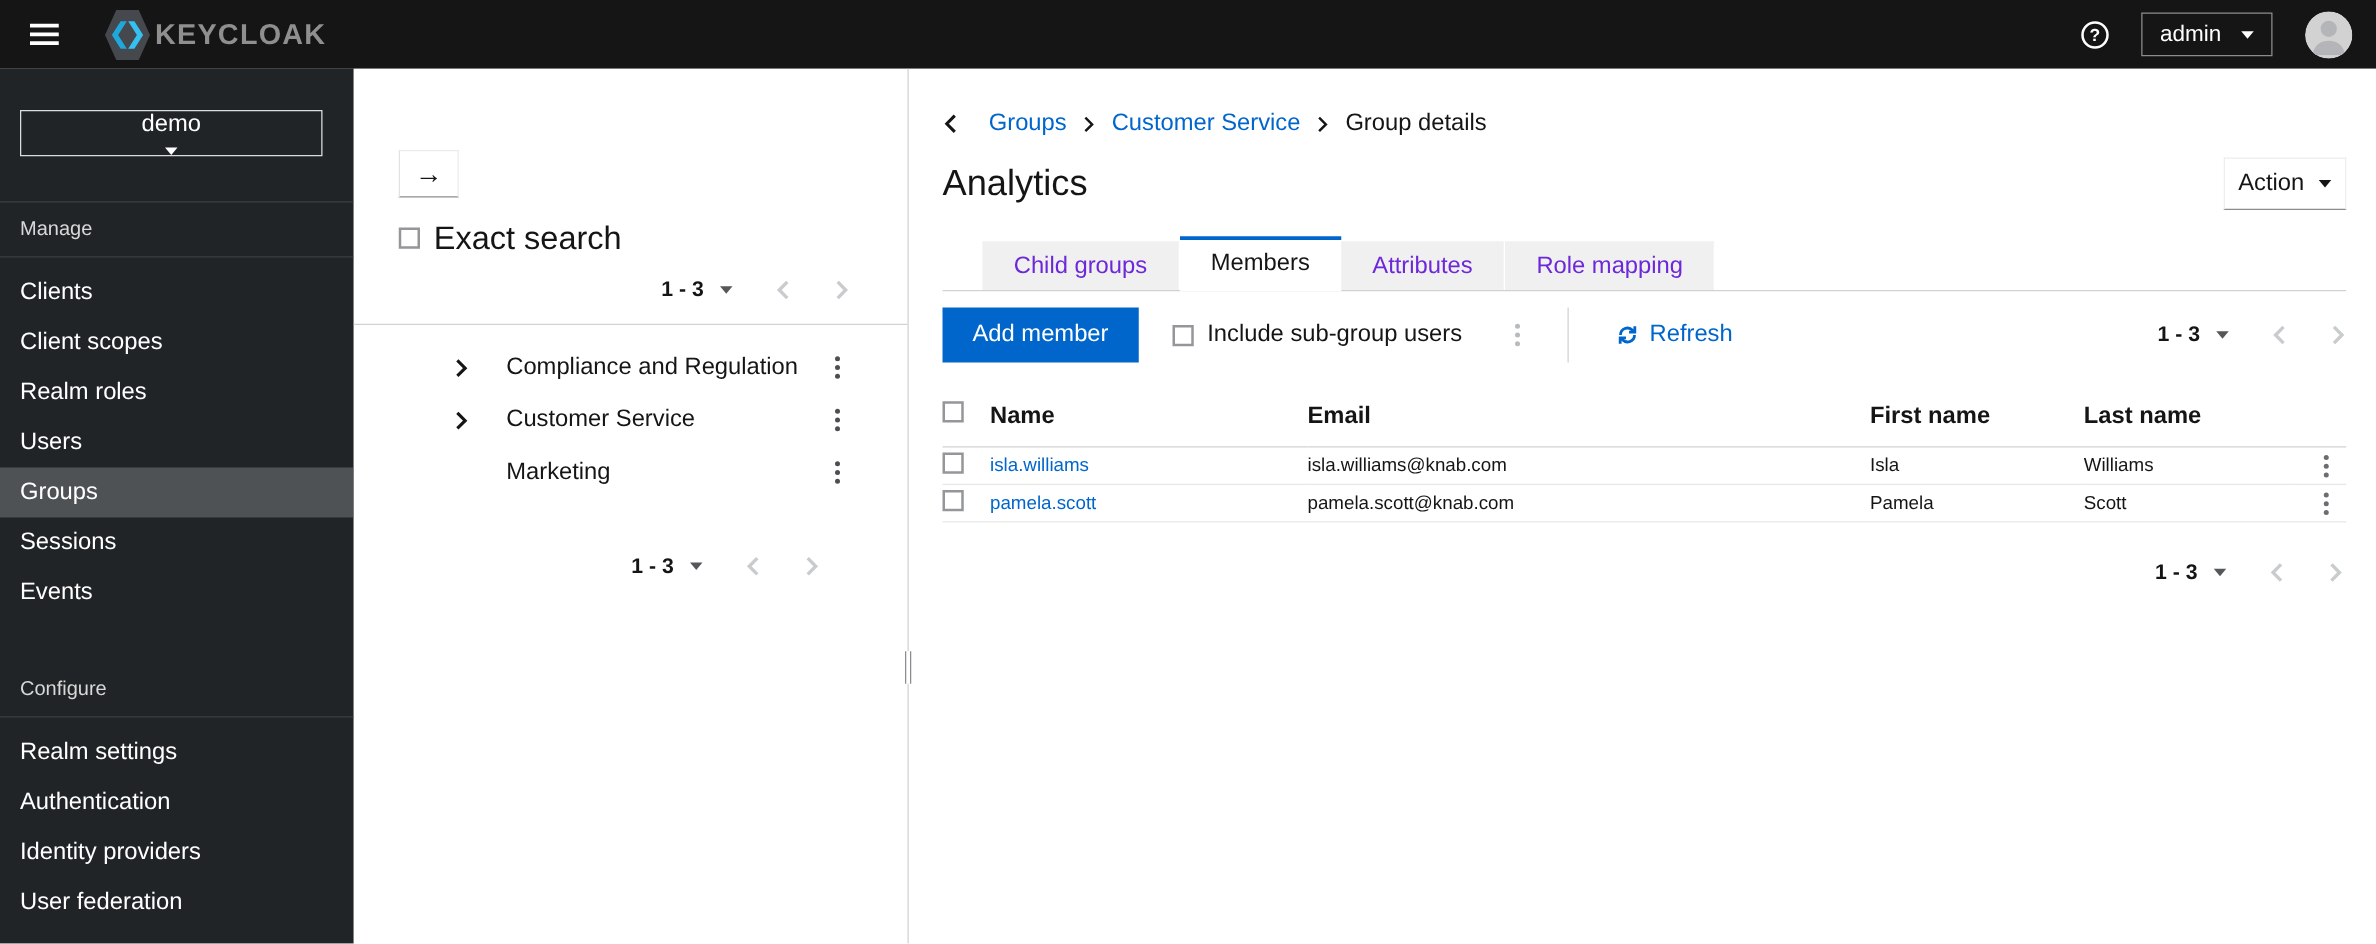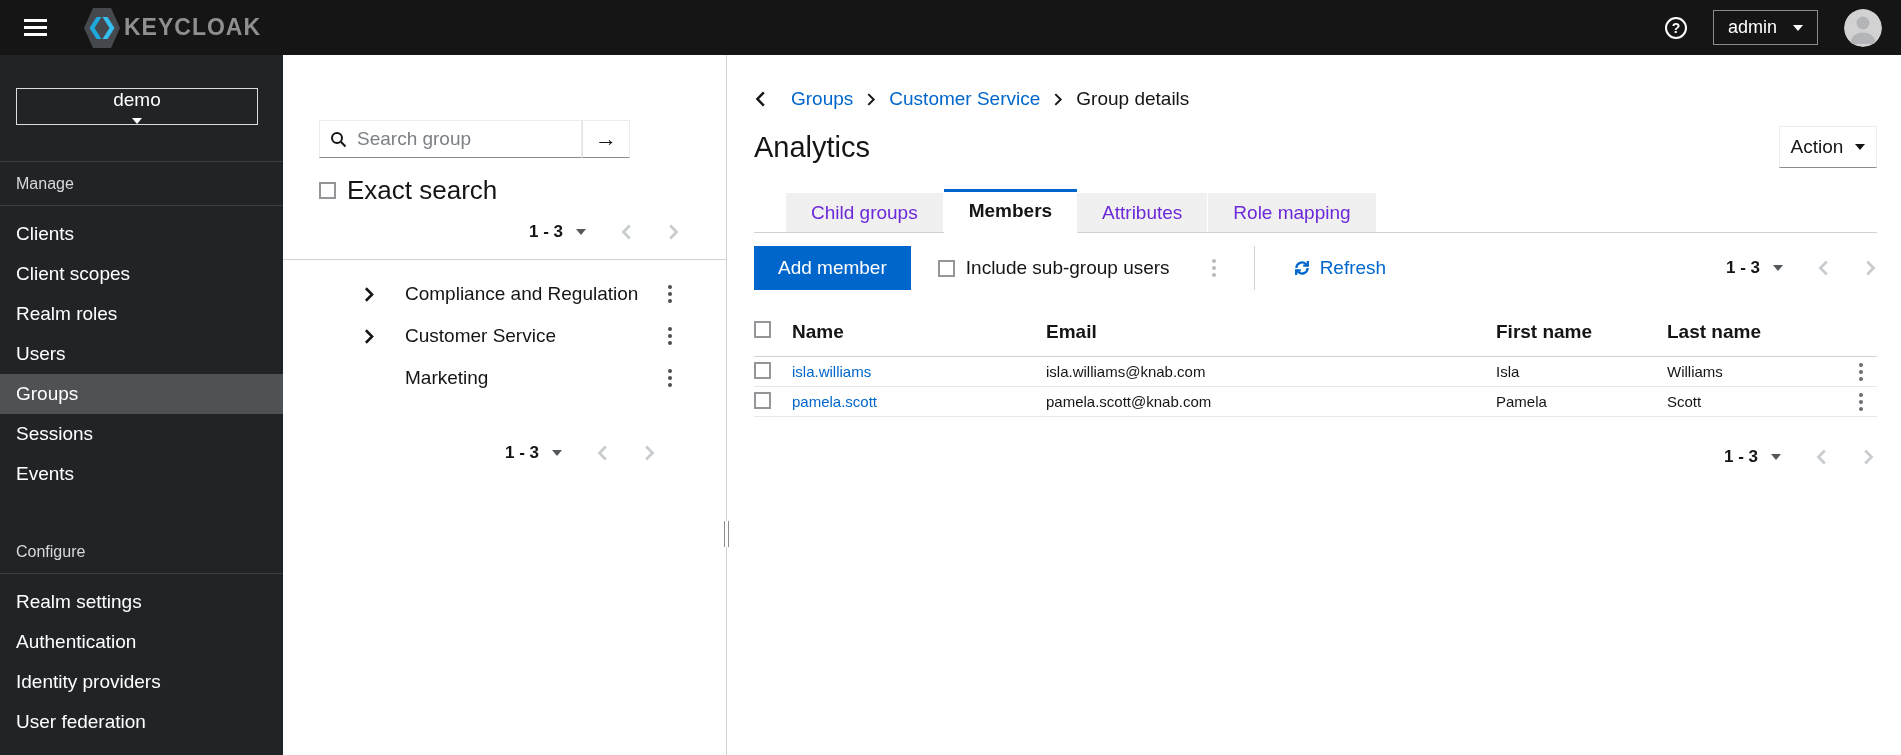--- a/index.html
+++ b/index.html
@@ -66,21 +66,21 @@
   .main-panel { flex:1; min-width:0; padding:33px 24px 0 27px; background:#fff; }
   .breadcrumb { display:flex; align-items:center; gap:13px; font-size:19px; height:22px; }
   .bc-back { display:flex; align-items:center; margin-right:11px; cursor:pointer; }
   .bc-link { color:#0066cc; text-decoration:none; cursor:pointer; }
   .bc-sep { display:flex; align-items:center; }
   .title-row { display:flex; justify-content:space-between; align-items:center; margin-top:16px; height:42px; }
   .page-title { font-size:29px; font-weight:400; }
   .action-btn { height:42px; width:98px; background:#fff; border:1px solid #ededed; border-bottom-color:#8a8d90; display:flex; align-items:center; justify-content:center; gap:12px; font-size:19px; cursor:pointer; color:#151515; font-family:"Liberation Sans", sans-serif; }
   .tabs { display:flex; align-items:flex-end; border-bottom:1px solid #d2d2d2; margin-top:22px; padding-left:32px; height:43px; }
   .tab { height:39px; line-height:39px; padding:0 25px; background:#f0f0f0; color:#6d28d9; font-size:19px; border-right:1px solid #fff; cursor:pointer; white-space:nowrap; }
-  .tab.active { height:44px; line-height:38px; background:#fff; color:#151515; font-weight:700; border-top:3px solid #0066cc; margin-bottom:-1px; border-right:none; }
+  .tab.active { height:44px; line-height:38px; background:#fff; color:#151515; font-weight:400; border-top:3px solid #0066cc; margin-bottom:-1px; border-right:none; }
   .toolbar { display:flex; align-items:center; margin-top:13px; height:44px; }
   .add-member-btn { height:44px; padding:0 24px; background:#0066cc; color:#fff; border:none; font-size:19px; cursor:pointer; font-family:"Liberation Sans", sans-serif; }
   .include-check { margin-left:27px; display:flex; align-items:center; gap:11px; font-size:19px; }
   .toolbar-kebab { margin-left:36px; color:#b8bbbe; }
   .toolbar-sep { width:1px; height:44px; background:#d2d2d2; margin-left:32px; flex:none; }
   .refresh { margin-left:38px; display:flex; align-items:center; gap:9px; color:#0066cc; font-size:19px; cursor:pointer; }
   .toolbar .pagination { margin-left:auto; }
   .members-table { width:100%; border-collapse:collapse; margin-top:23px; }
   .members-table th { text-align:left; font-size:19px; font-weight:700; padding:8px 8px 13px 0; border-bottom:1px solid #d2d2d2; }
   .members-table td { font-size:15px; height:30px; padding:0 8px 0 0; border-bottom:1px solid #e7e7e7; }
@@ -152,29 +152,20 @@
           <div class="nav-item">Authentication</div>
           <div class="nav-item">Identity providers</div>
           <div class="nav-item">User federation</div>
         </div>
       </div>
     </nav>
 
     <section class="tree-panel">
       <div class="search-area">
         <div class="search-group">
-          <div class="search-input-wrap">
-            <span style="display:flex;">
-              <svg width="17" height="17" viewBox="0 0 17 17">
-                  <circle cx="7" cy="7" r="5" fill="none" stroke="#151515" stroke-width="2"></circle>
-                  <line x1="10.8" y1="10.8" x2="15.5" y2="15.5" stroke="#151515" stroke-width="2"></line>
-                </svg>
-            </span>
-            <input placeholder="Search group" style="">
-          </div>
           <button class="search-btn">
             <span>→</span>
           </button>
         </div>
         <div class="exact-row">
           <span class="cb"></span>
           <span>Exact search</span>
         </div>
         <div class="pagination tree-pag-top">
           <span class="pag-range">1 - 3</span>

